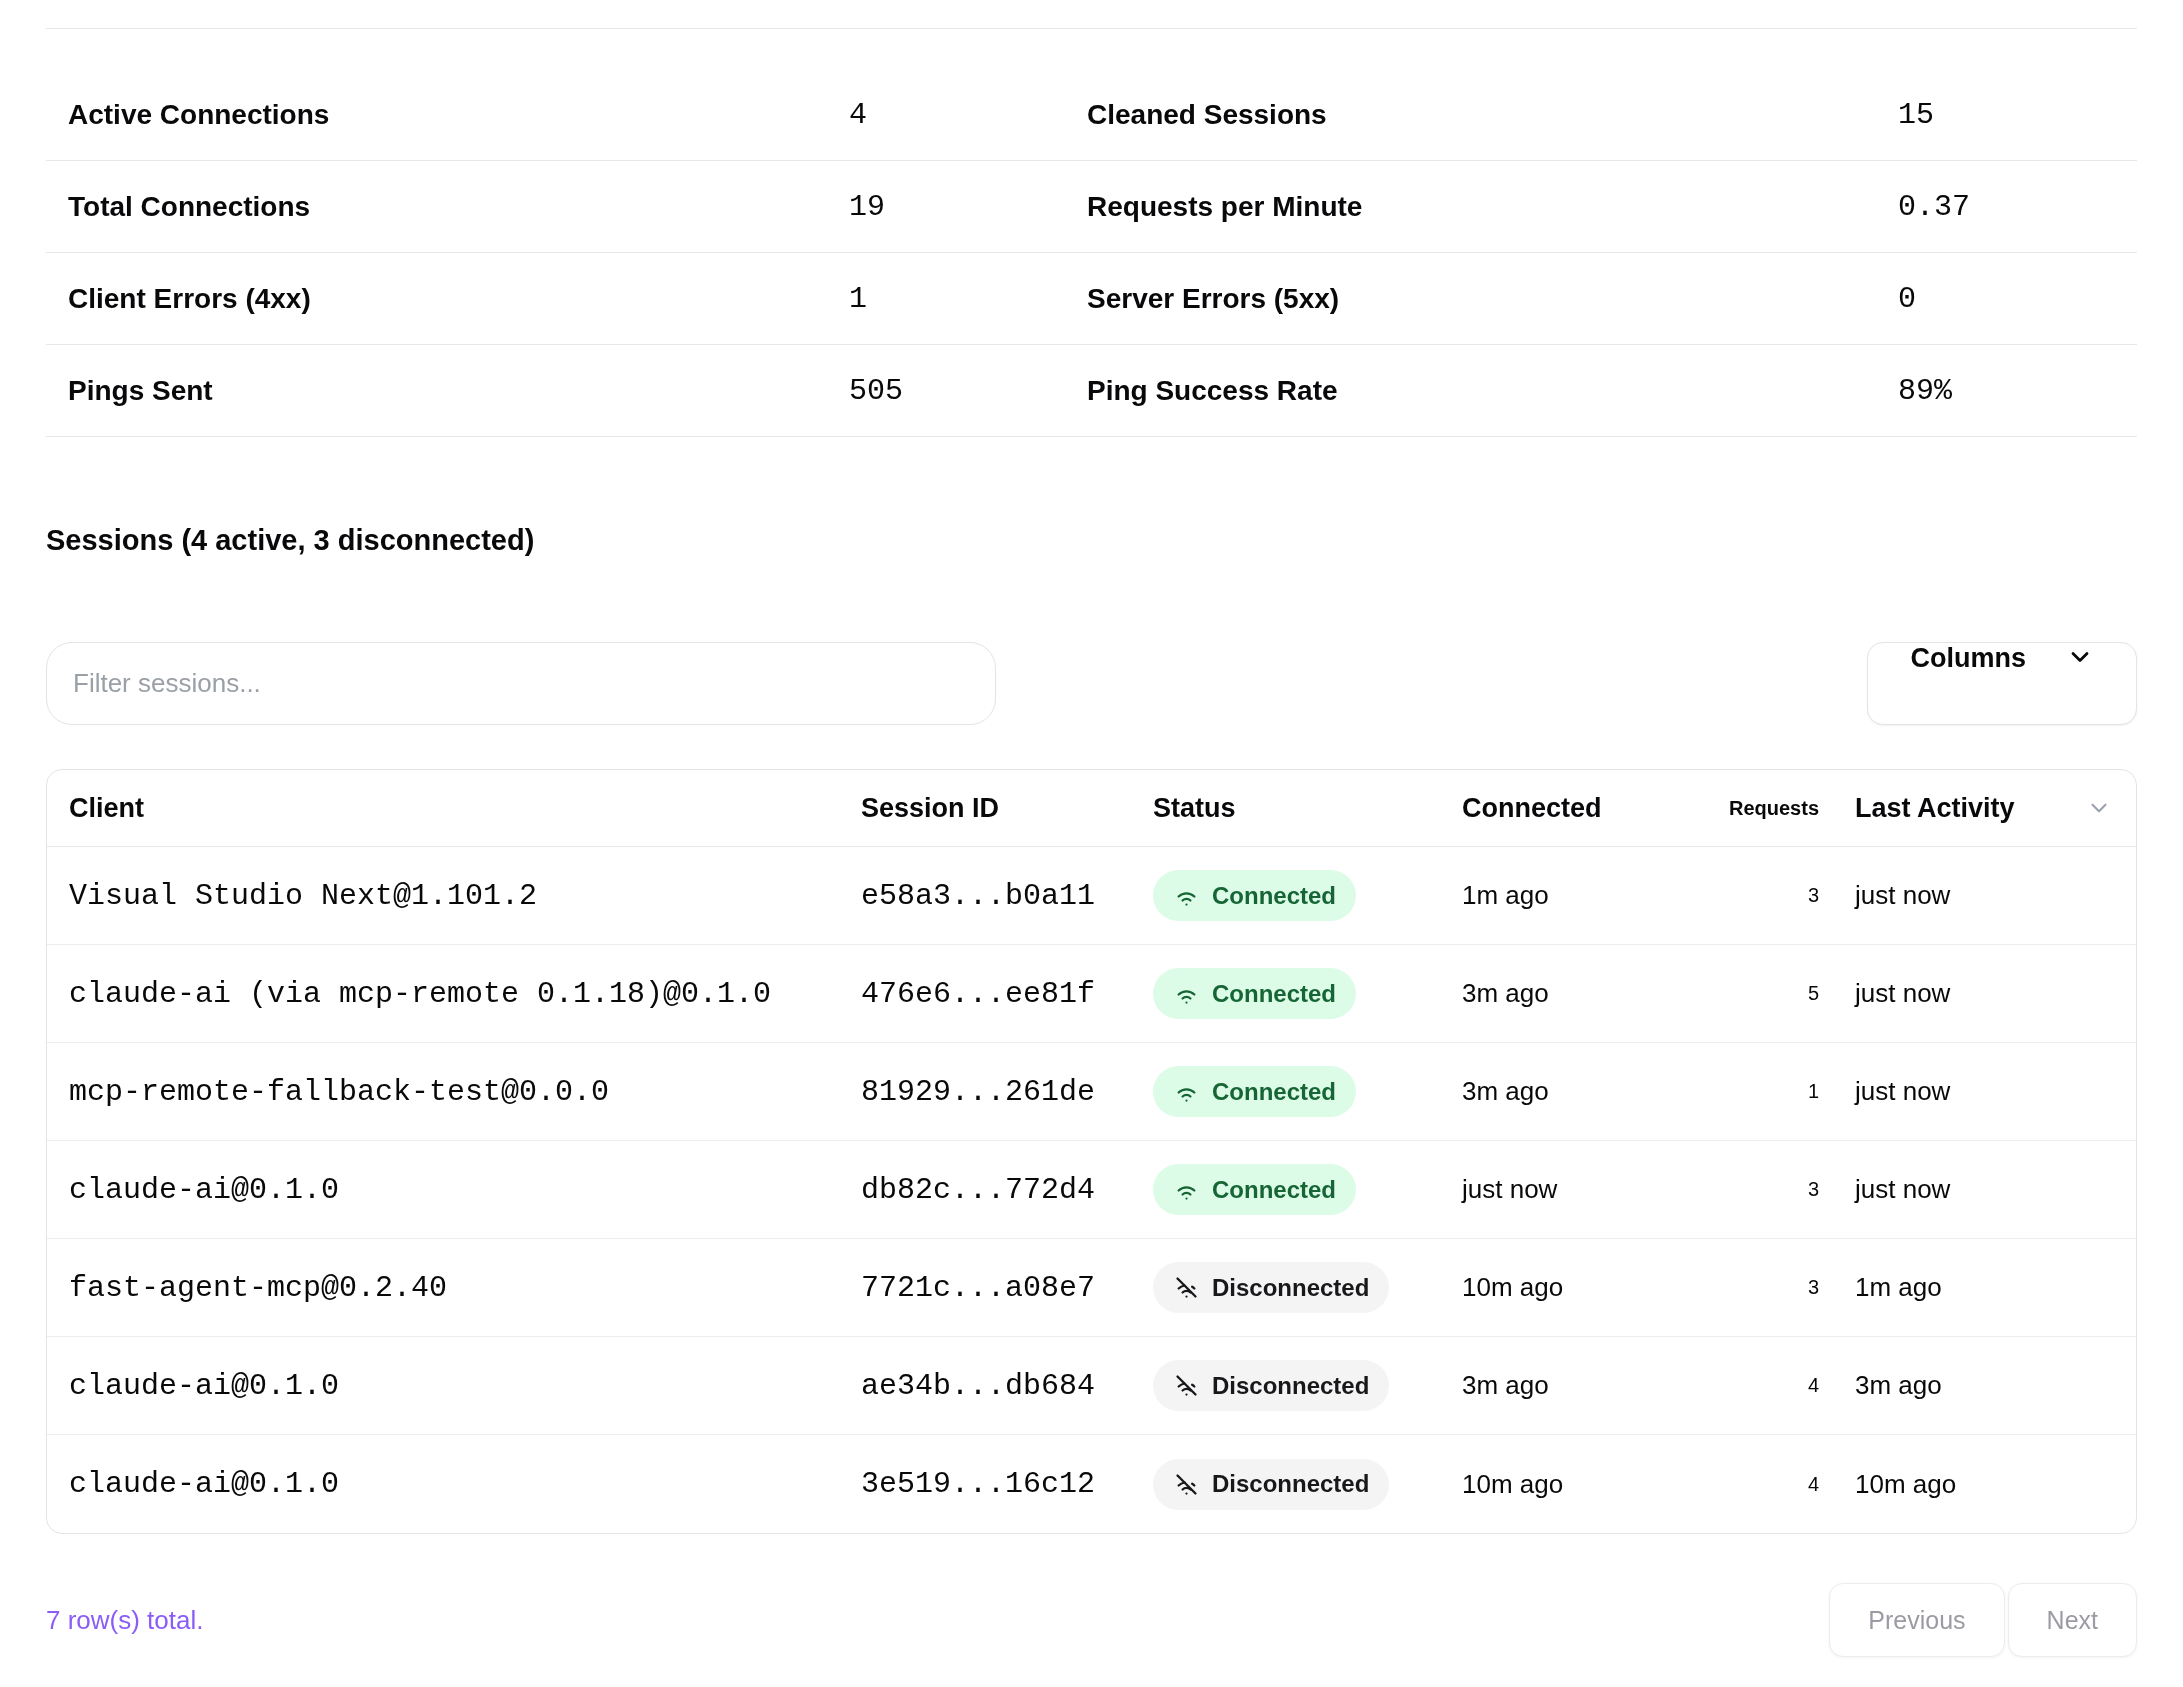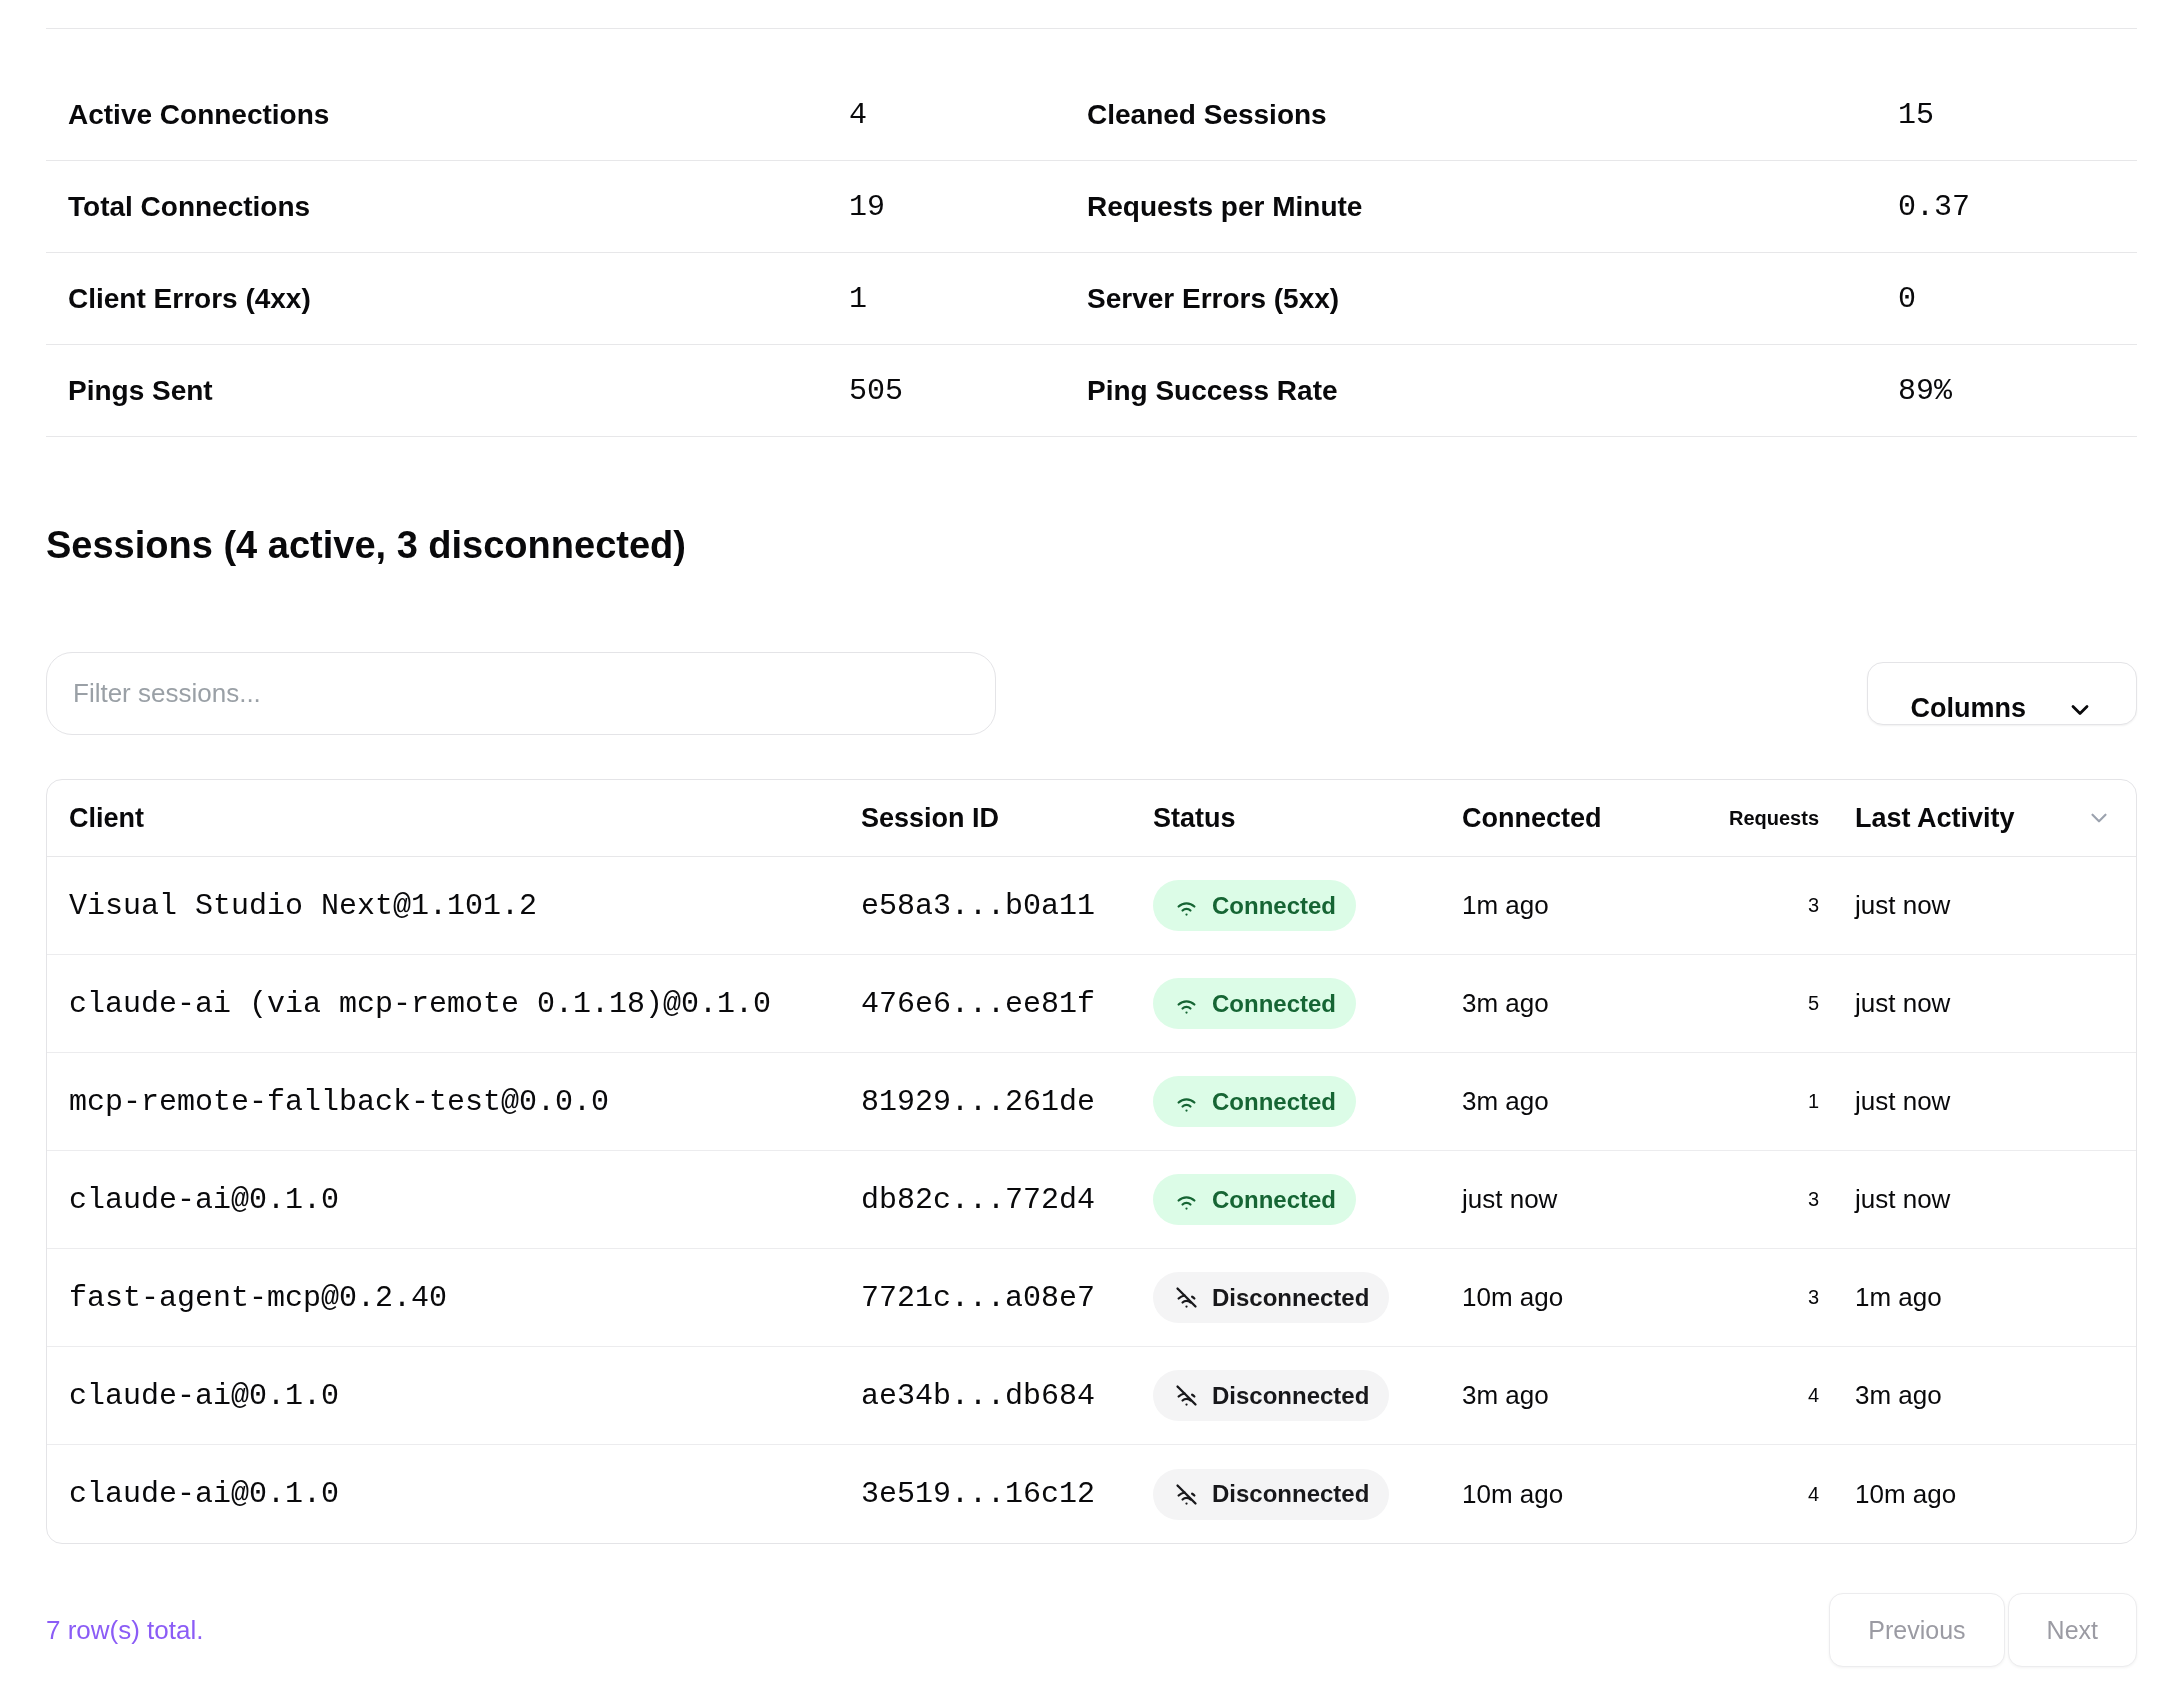--- a/index.html
+++ b/index.html
@@ -23,36 +23,36 @@
     display: grid;
     grid-template-columns: 803px 216px 833px 1fr;
     align-items: center;
     height: 92px;
     border-bottom: 1px solid #e7e7e9;
   }
   .stat-label { font-weight: 700; font-size: 28px; padding-left: 22px; }
   .stat-value { font-family: "Liberation Mono", monospace; font-size: 30px; }
 
   
-  .sessions-heading { font-size: 38px; font-weight: 700; margin: 87px 0 0 0; }
+  .sessions-heading { font-size: 29px; font-weight: 700; margin: 87px 0 0 0; }
   .toolbar {
     margin-top: 85px;
     display: flex; justify-content: space-between; align-items: center;
   }
   .filter-input {
     width: 950px; height: 83px;
     border: 1px solid #e4e4e7; border-radius: 26px;
     padding: 0 26px; font-size: 26px;
     font-family: "Liberation Sans", sans-serif;
     color: #09090b; outline: none;
   }
   .filter-input::placeholder { color: #9aa0a6; }
   .columns-btn {
-    height: 63px; padding: 0 42px;
-    display: inline-flex; align-items: flex-end; gap: 40px;
+    height: 83px; padding: 0 42px;
+    display: inline-flex; align-items: flex-start; gap: 40px;
     background: #fff; border: 1px solid #e4e4e7; border-radius: 16px;
     font-family: "Liberation Sans", sans-serif;
     font-size: 27px; font-weight: 600; color: #09090b;
     box-shadow: 0 1px 2px rgba(0,0,0,.06);
     cursor: pointer;
   }
   .columns-btn svg { stroke: #09090b; }
 
   
   .card {

